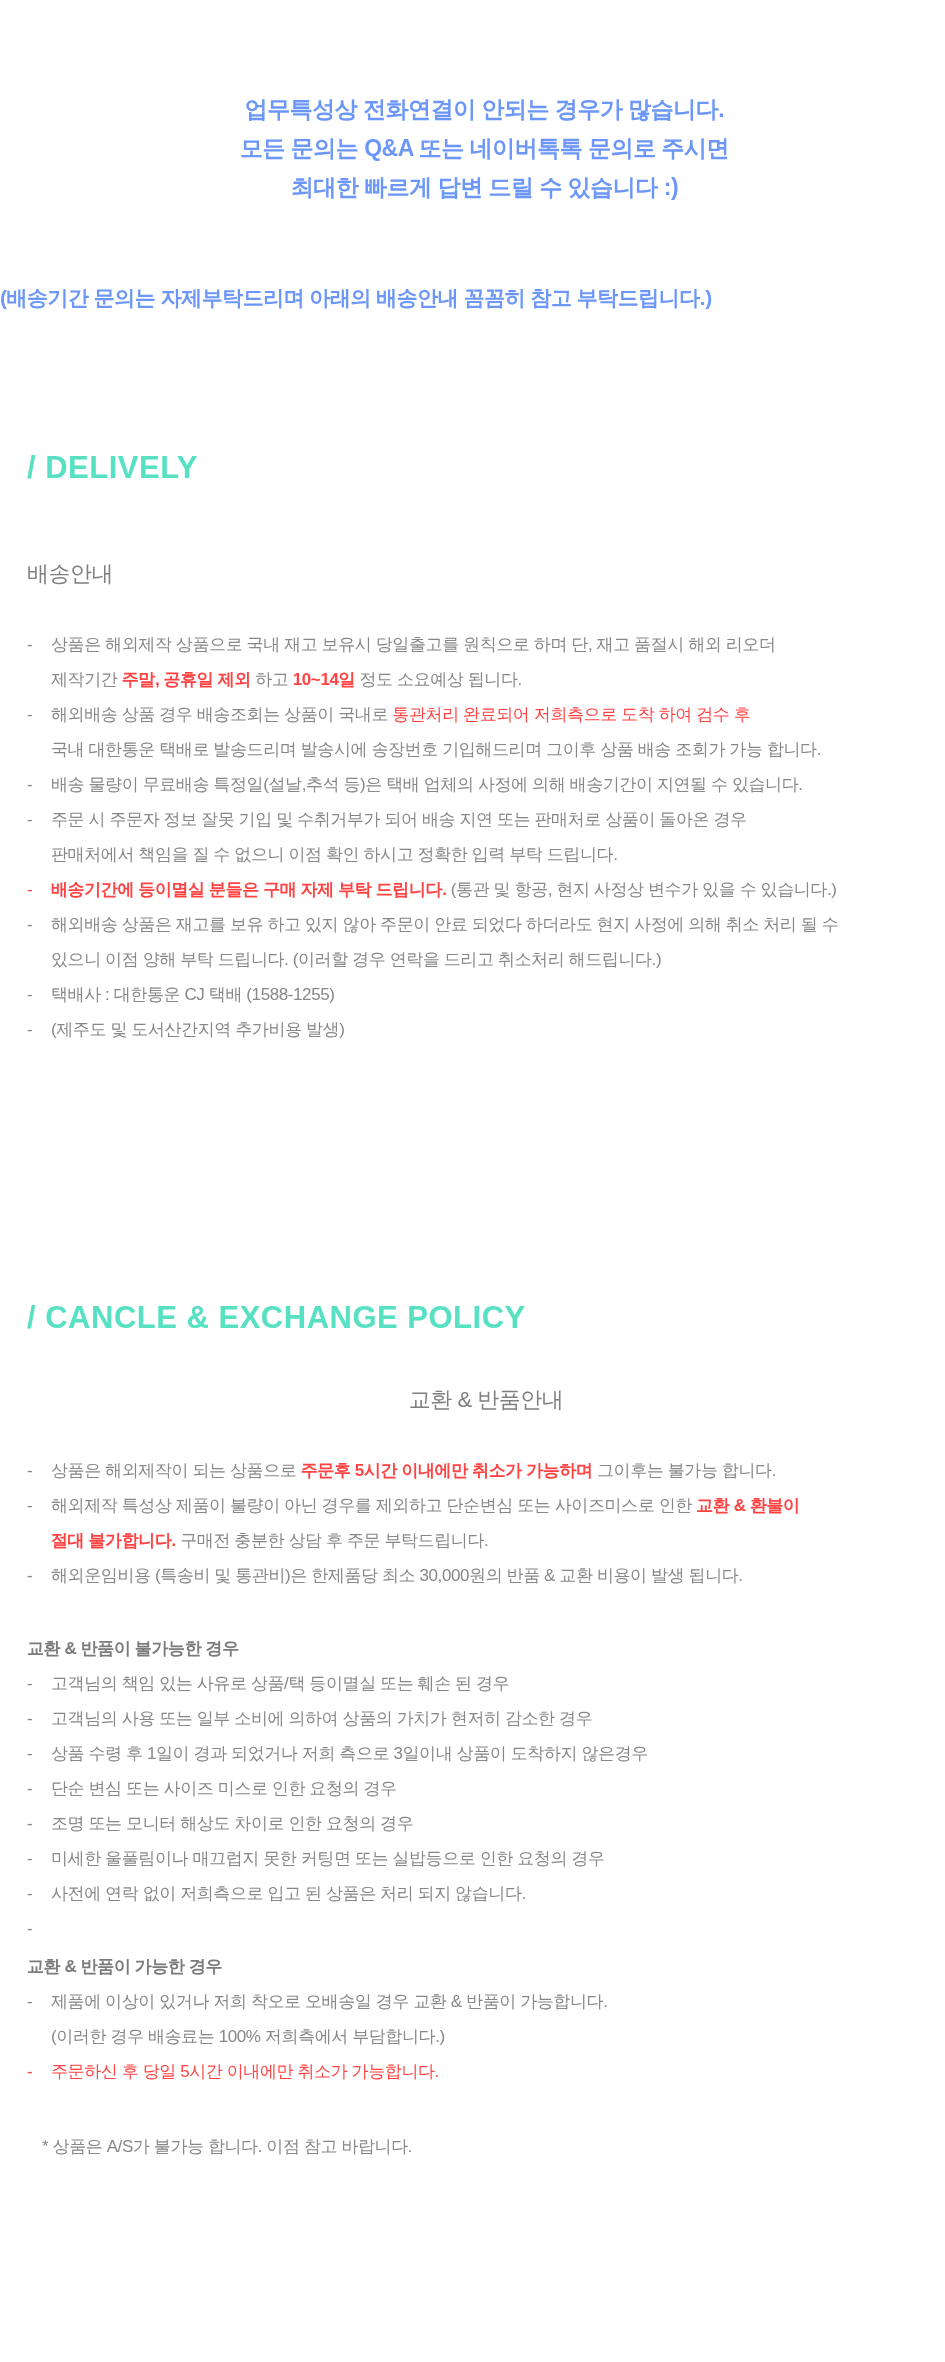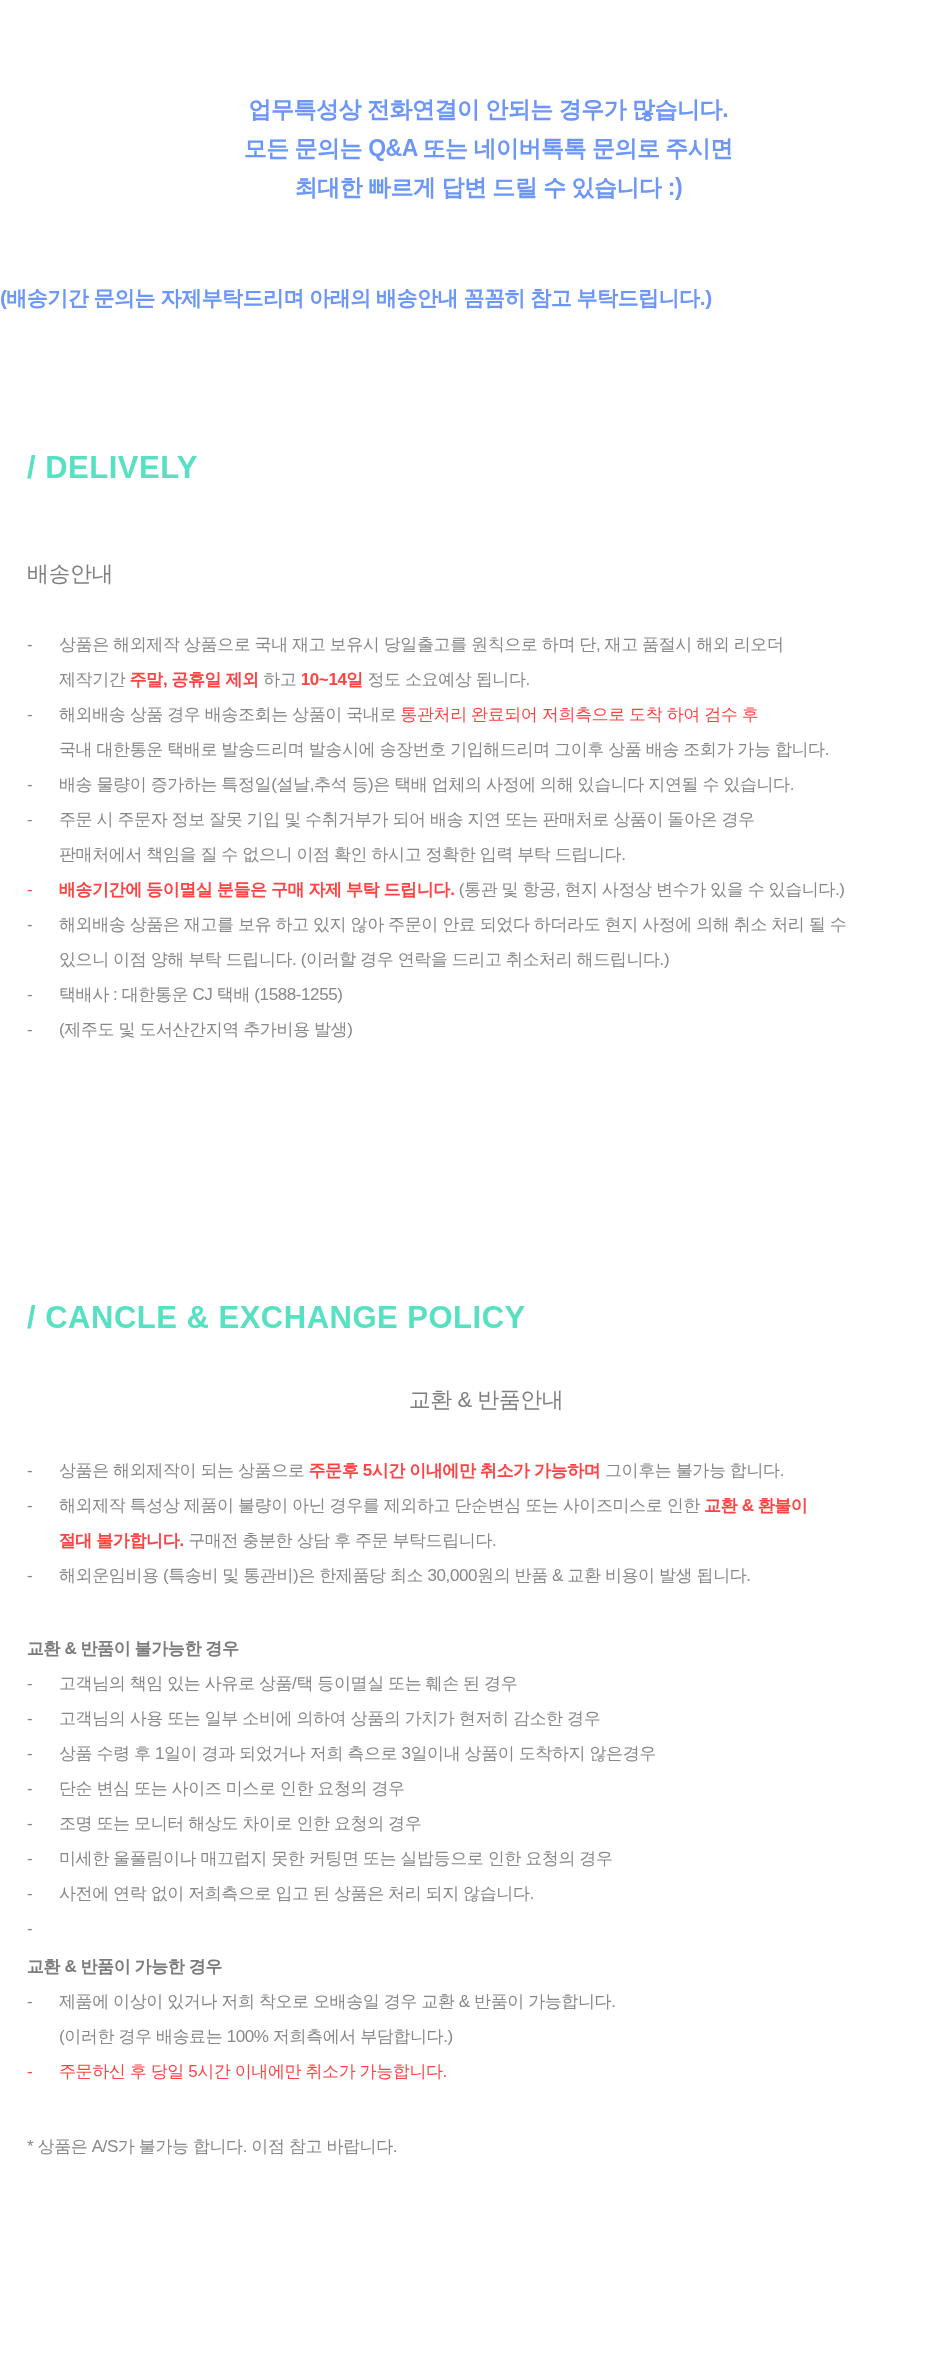--- a/index.html
+++ b/index.html
@@ -46,33 +46,33 @@
   .block-heading.policy{margin-top:52px;text-align:center;}
 
   
   .lines{margin-left:27px;margin-right:20px;}
   .lines.delivery{margin-top:40px;}
   .lines.policy-intro{margin-top:40px;}
   .line{
     position:relative;
     font-size:17px;line-height:35px;
     color:var(--gray);letter-spacing:-0.4px;
-    padding-left:32px;
+    padding-left:24px;
   }
   .line .dash{position:absolute;left:0;top:0;}
   .line .red,.line .dash.red{color:var(--red);}
   .line .bold{font-weight:700;}
 
   .subheading{
     margin:38px 0 0 27px;
     font-size:17px;font-weight:700;color:var(--subhead);
     line-height:35px;letter-spacing:-0.4px;
   }
   .footnote{
-    margin:40px 0 0 27px;
+    margin:40px 0 0 42px;
     font-size:17px;color:var(--gray);
     line-height:35px;letter-spacing:-0.4px;
   }
 </style>
 </head>
 <body>
 
 <div class="page">
 
   <div class="notice">
@@ -85,21 +85,21 @@
 
   <h2 class="section-title title-delivery">/ DELIVELY</h2>
 
   <h3 class="block-heading">배송안내</h3>
 
   <div class="lines delivery">
       <div class="line"><span class="dash">-</span><span>상품은 해외제작 상품으로 국내 재고 보유시 당일출고를 원칙으로 하며 단, 재고 품절시 해외 리오더</span></div>
       <div class="line"><span>제작기간 </span><span class="red bold">주말, 공휴일 제외</span><span> 하고 </span><span class="red bold">10~14일</span><span> 정도 소요예상 됩니다.</span></div>
       <div class="line"><span class="dash">-</span><span>해외배송 상품 경우 배송조회는 상품이 국내로 </span><span class="red">통관처리 완료되어 저희측으로 도착 하여 검수 후</span></div>
       <div class="line"><span>국내 대한통운 택배로 발송드리며 발송시에 송장번호 기입해드리며 그이후 상품 배송 조회가 가능 합니다.</span></div>
-      <div class="line"><span class="dash">-</span><span>배송 물량이 증가하는 특정일(설날,추석 등)은 택배 업체의 사정에 의해 있습니다 지연될 수 있습니다.</span></div>
+      <div class="line"><span class="dash">-</span><span>배송 물량이 무료배송 특정일(설날,추석 등)은 택배 업체의 사정에 의해 배송기간이 지연될 수 있습니다.</span></div>
       <div class="line"><span class="dash">-</span><span>주문 시 주문자 정보 잘못 기입 및 수취거부가 되어 배송 지연 또는 판매처로 상품이 돌아온 경우</span></div>
       <div class="line"><span>판매처에서 책임을 질 수 없으니 이점 확인 하시고 정확한 입력 부탁 드립니다.</span></div>
       <div class="line"><span class="dash red">-</span><span class="red bold">배송기간에 등이멸실 분들은 구매 자제 부탁 드립니다.</span><span> (통관 및 항공, 현지 사정상 변수가 있을 수 있습니다.)</span></div>
       <div class="line"><span class="dash">-</span><span>해외배송 상품은 재고를 보유 하고 있지 않아 주문이 안료 되었다 하더라도 현지 사정에 의해 취소 처리 될 수</span></div>
       <div class="line"><span>있으니 이점 양해 부탁 드립니다. (이러할 경우 연락을 드리고 취소처리 해드립니다.)</span></div>
       <div class="line"><span class="dash">-</span><span>택배사 : 대한통운 CJ 택배 (1588-1255)</span></div>
       <div class="line"><span class="dash">-</span></div>
       <div class="line"><span>(제주도 및 도서산간지역 추가비용 발생)</span></div>
     </div>
 

